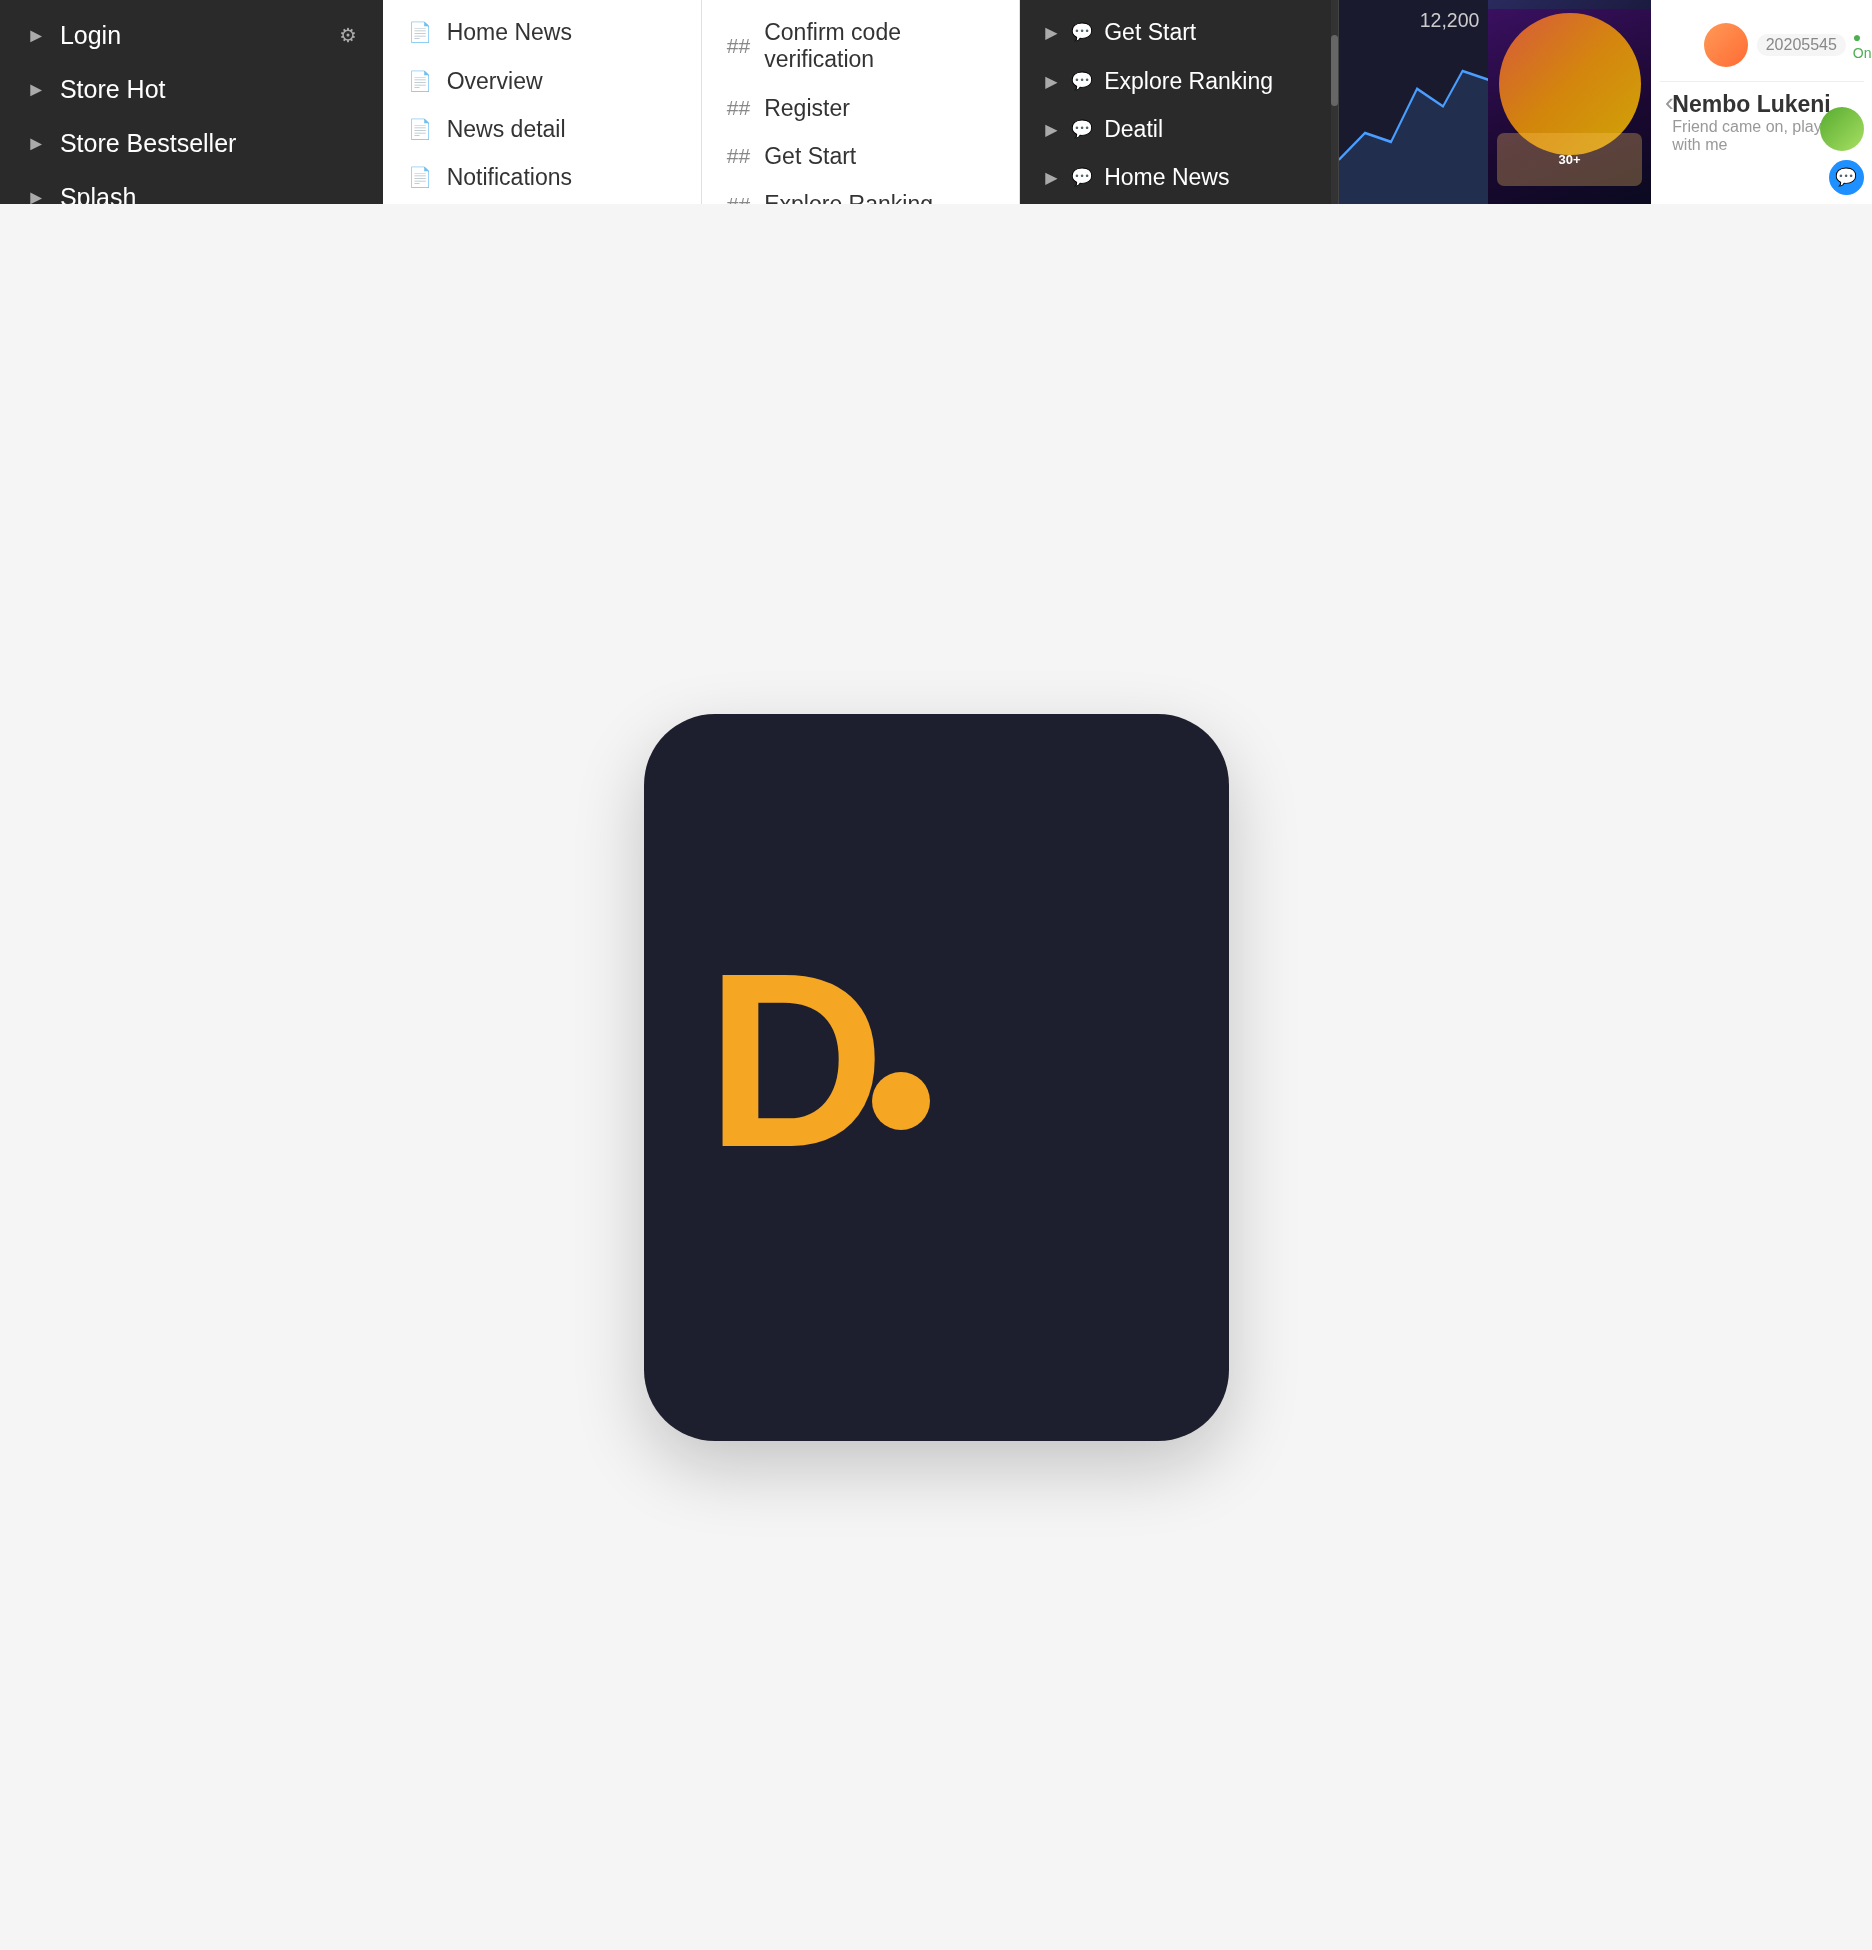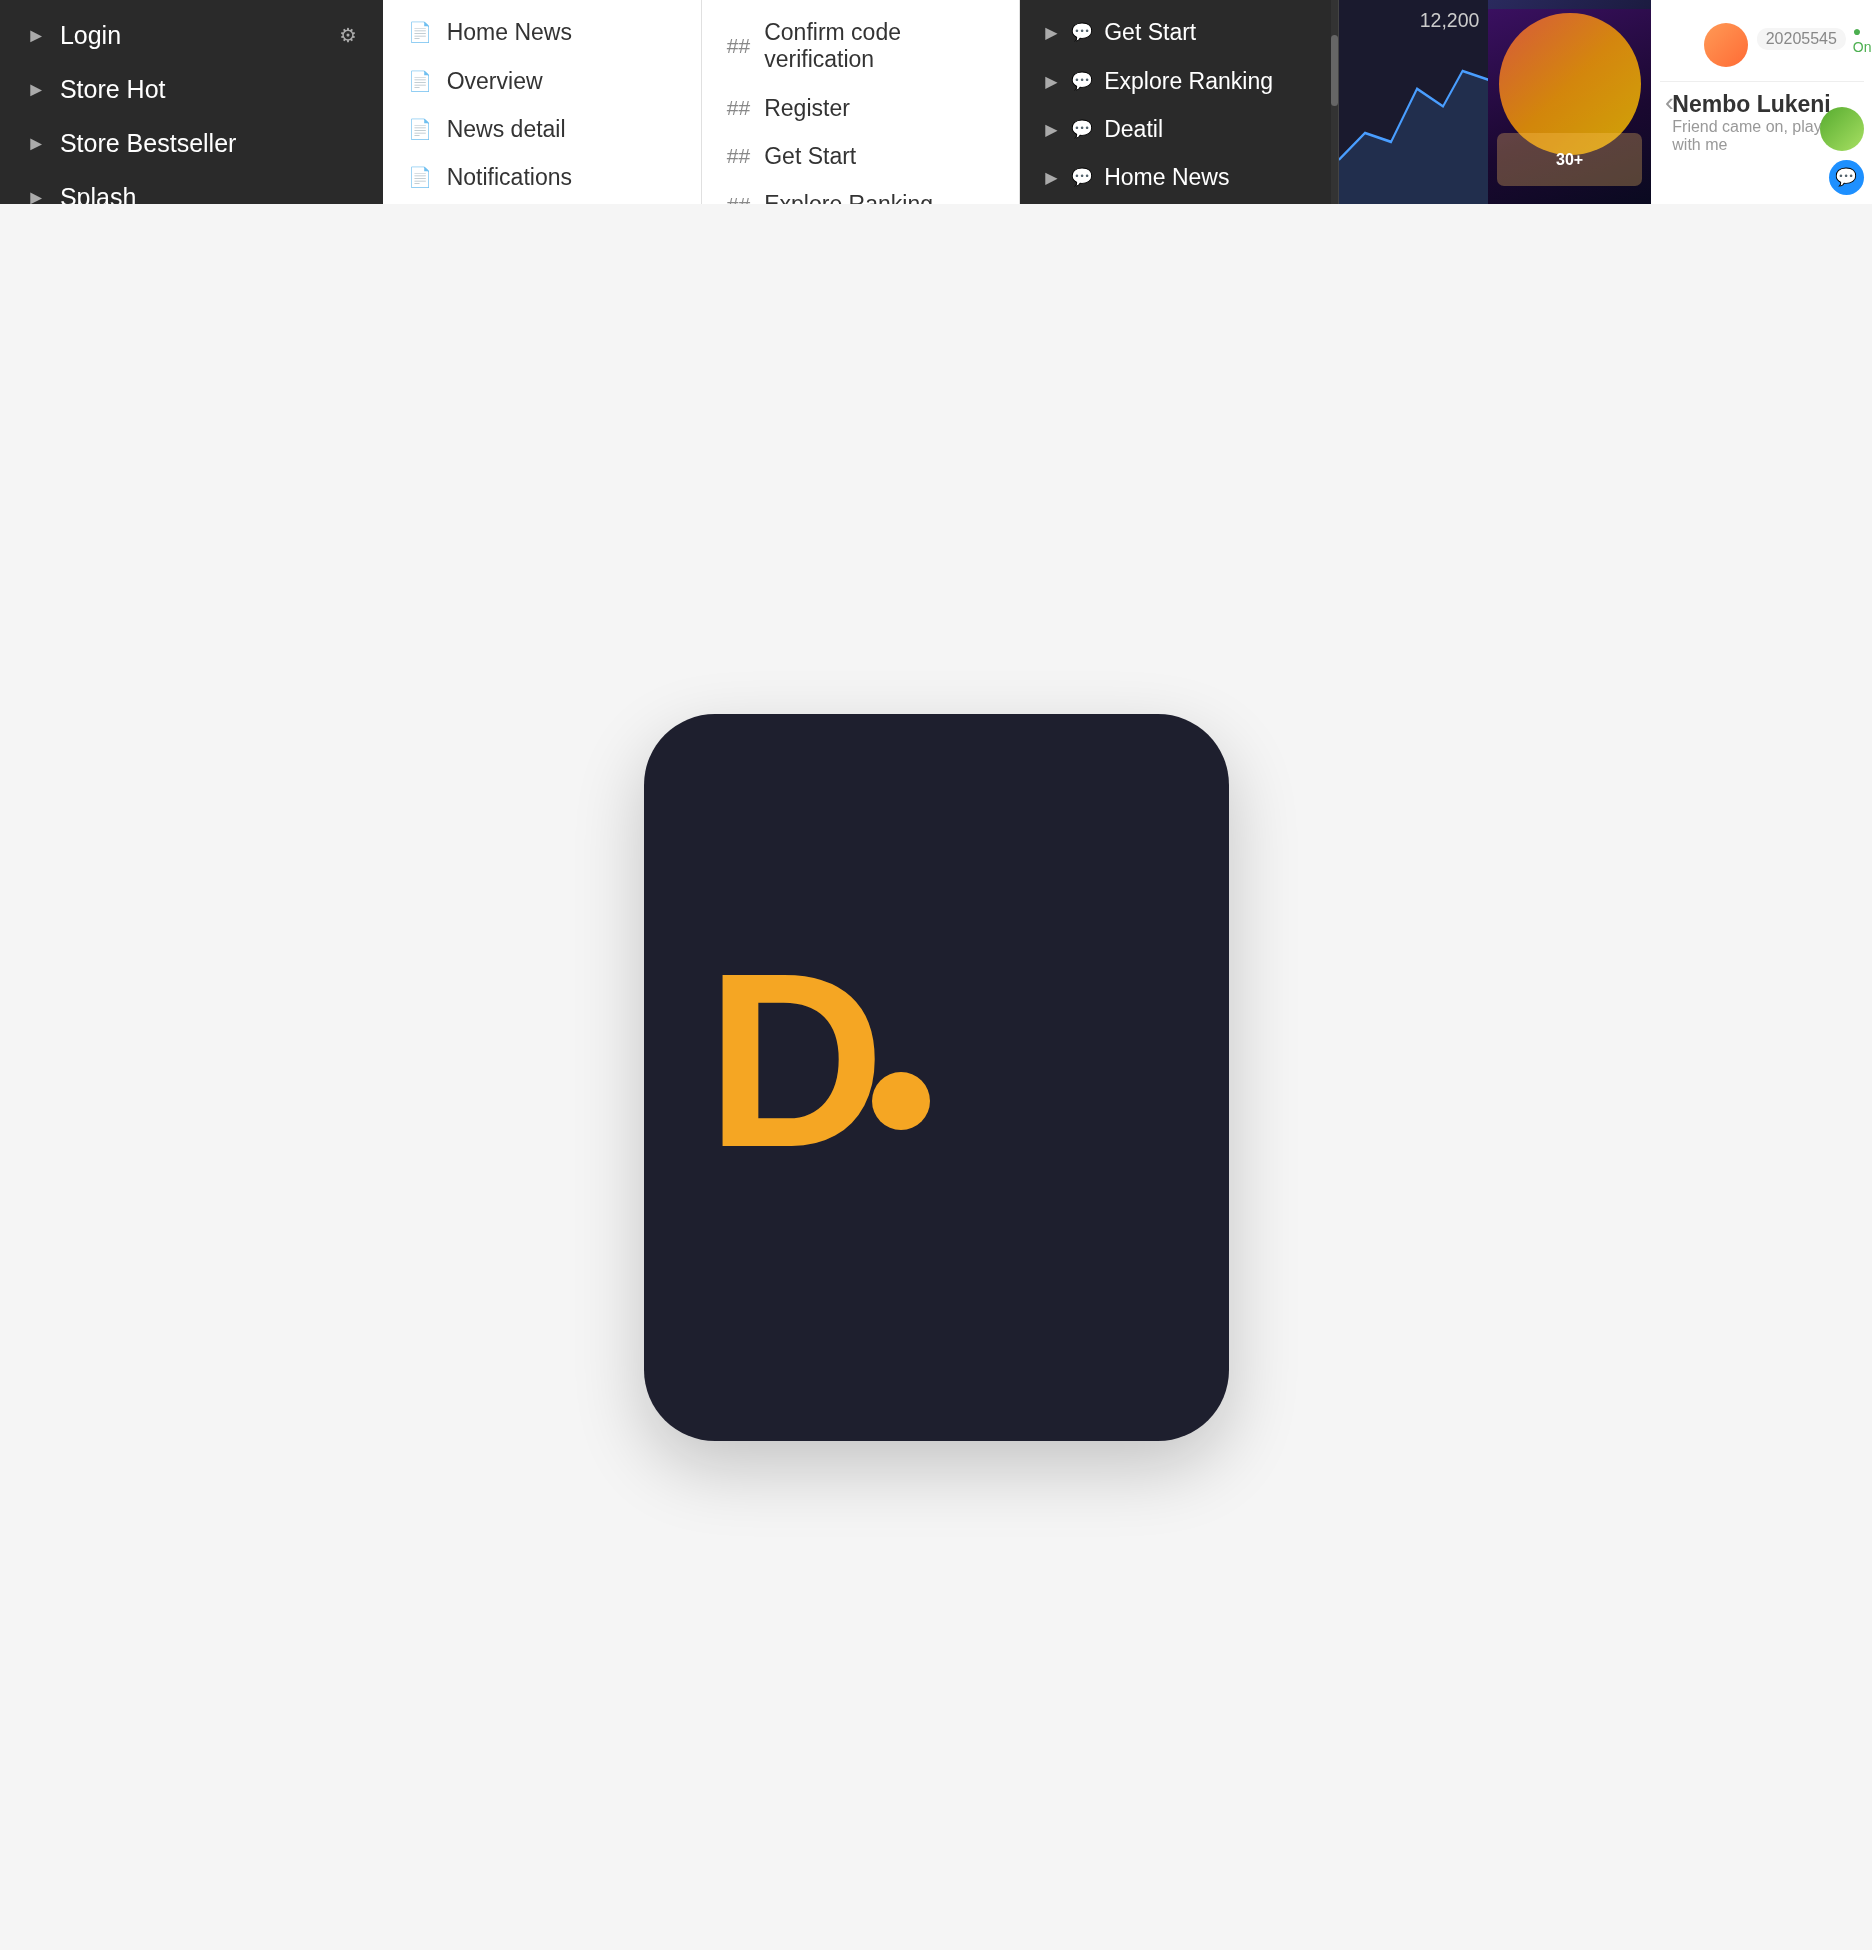--- a/index.html
+++ b/index.html
@@ -264,21 +264,21 @@
       position: absolute;
       right: 8.9px;
       top: 8.9px;
       color: #ccc;
       font-size: 19.5px;
       margin-left: 22px;
     }
 
     .user-header-area {
       display: flex;
-      align-items: flex-start;
+      align-items: center;
       padding: 14px;
       border-bottom: 0.9px solid #eee;
     }
 
     
     .back-arrow {
       position: absolute;
       left: 14px;
       top: 50%;
       transform: translateY(-50%);
@@ -416,21 +416,21 @@
     </svg>
   </div>
 
   <div class="panel-app-preview">
     <div class="app-preview-img">
       <div style="width:100%;height:100%;position:relative;overflow:hidden;">
 
         <div style="position:absolute;top:0;left:0;right:0;bottom:0;background:linear-gradient(160deg,#3a1060 0%,#1a0830 60%,#0a0a20 100%);"></div>
         <div style="position:absolute;top:4.4px;left:50%;transform:translateX(-50%);width:142px;height:142px;border-radius:50%;background:linear-gradient(135deg,#ff6b35,#ffa500,#ffcc00);opacity:0.8;"></div>
         <div style="position:absolute;bottom:17.7px;left:8.9px;right:8.9px;height:53px;background:rgba(255,200,100,0.3);border-radius:7px;display:flex;align-items:center;justify-content:center;">
-          <span style="color:white;font-size:16px;font-weight:bold;">30+</span>
+          <span style="color:white;font-size:13px;font-weight:bold;">30+</span>
         </div>
       </div>
     </div>
   </div>
 
   <div class="panel-chat" style="position:relative;min-width:222px;">
     <span class="back-arrow">‹</span>
     <div class="user-header-area" style="padding-left:44px;">
       <div class="chat-avatar" style="width:44px;height:44px;border-radius:50%;background:linear-gradient(135deg,#ff9a56,#ff6b35);margin-right:8.9px;flex-shrink:0;"></div>
       <div>

